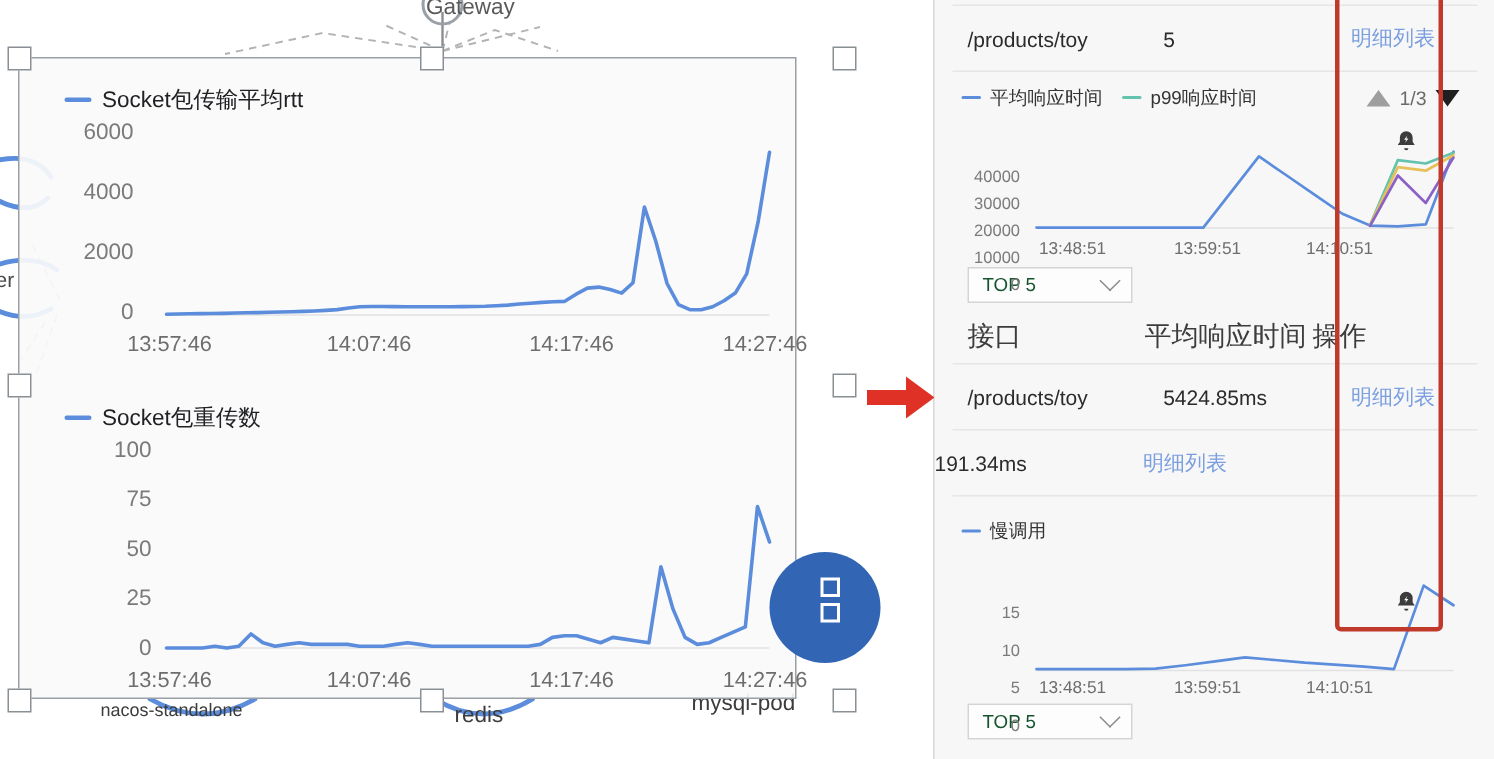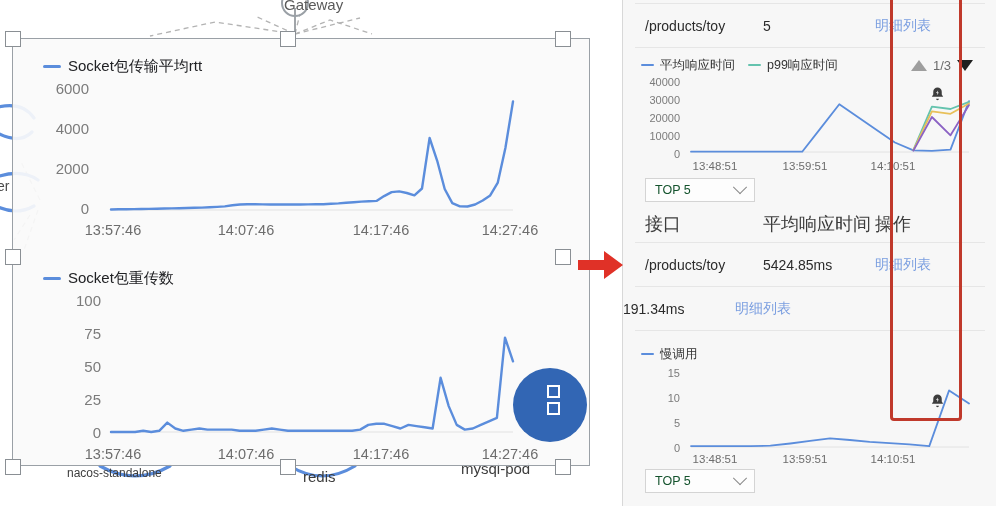--- a/index.html
+++ b/index.html
@@ -16,21 +16,21 @@
     position:absolute;left:0;top:0;width:622px;height:506px;
     background:#ffffff;overflow:hidden;
   }
   #topology-layer{position:absolute;inset:0;}
   .topo-label{
     position:absolute;color:#6b6b6b;font-size:14px;white-space:nowrap;
   }
 
   
   #selection-frame{
-    position:absolute;left:12px;top:38px;width:578px;height:428px;
+    position:absolute;left:12px;top:38px;width:519px;height:428px;
     border:1.5px solid #9aa0a6;box-sizing:border-box;
     background:rgba(250,250,250,0.92);
   }
   .handle{
     position:absolute;width:16px;height:16px;background:#ffffff;
     border:1.5px solid #8a8f94;box-sizing:border-box;z-index:6;
   }
   .h-tl{left:-8px;top:-8px;} .h-tc{left:267px;top:-8px;} .h-tr{left:542px;top:-8px;}
   .h-ml{left:-8px;top:210px;} .h-mr{left:542px;top:210px;}
   .h-bl{left:-8px;top:420px;} .h-bc{left:267px;top:420px;} .h-br{left:542px;top:420px;}
@@ -66,42 +66,42 @@
 
   
   #right-panel{
     position:absolute;left:622px;top:0;width:374px;height:506px;
     background:#f7f7f7;border-left:1px solid #d8d8d8;overflow:hidden;
   }
   .rp-inner{position:absolute;left:0;top:0;width:374px;}
   .rowsep{height:1px;background:#e6e6e6;margin:0 12px;}
 
   .data-row{
-    display:flex;align-items:center;height:43px;font-size:14px;color:#2b2b2b;
+    display:flex;align-items:center;height:43px;font-size:14px;color:#2b2b2b;gap:27px;
   }
   .c-iface{width:140px;padding-left:22px;box-sizing:border-box;white-space:nowrap;}
   .c-val{width:112px;white-space:nowrap;}
   .c-act{width:110px;white-space:nowrap;}
   .link{color:#7a9ee0;}
   .hdr-row{
     display:flex;align-items:center;height:36px;font-size:18px;color:#3c3c3c;
   }
 
   .rp-chart-head{
     display:flex;align-items:center;height:22px;padding:6px 10px 0 18px;
   }
   .rp-legend{display:flex;align-items:center;gap:6px;font-size:12.5px;color:#333;margin-right:13px;}
   .rp-legend .legend-dash{width:13px;height:2.5px;}
   .pager{margin-left:auto;display:flex;align-items:center;gap:6px;padding-right:14px;}
   .tri{width:0;height:0;}
   .tri-up{border-left:8px solid transparent;border-right:8px solid transparent;border-bottom:11px solid #9e9e9e;}
   .tri-down{border-left:8px solid transparent;border-right:8px solid transparent;border-top:11px solid #1f1f1f;}
   .pager-text{font-size:13px;color:#6b6b6b;}
 
-  .rp-ytick{position:absolute;right:0;transform:translateY(-50%);font-size:11px;color:#7b7b7b;text-align:center;white-space:nowrap;}
+  .rp-ytick{position:absolute;right:0;transform:translateY(-50%);font-size:11px;color:#7b7b7b;text-align:center;white-space:nowrap;margin-top:36px;}
   .rp-xtick{position:absolute;transform:translateX(-50%);font-size:11.5px;color:#6d6d6d;white-space:nowrap;}
 
   .select-box{
     margin:6px 0 4px 22px;width:110px;height:24px;border:1px solid #d4d4d4;
     background:#fdfdfd;display:flex;align-items:center;box-sizing:border-box;
   }
   .select-box .sv{font-size:12.5px;color:#14532d;padding-left:9px;}
   .chev{margin-left:auto;margin-right:9px;width:9px;height:9px;
         border-right:1.6px solid #8a8a8a;border-bottom:1.6px solid #8a8a8a;
         transform:rotate(45deg) translate(-2px,-2px);}

